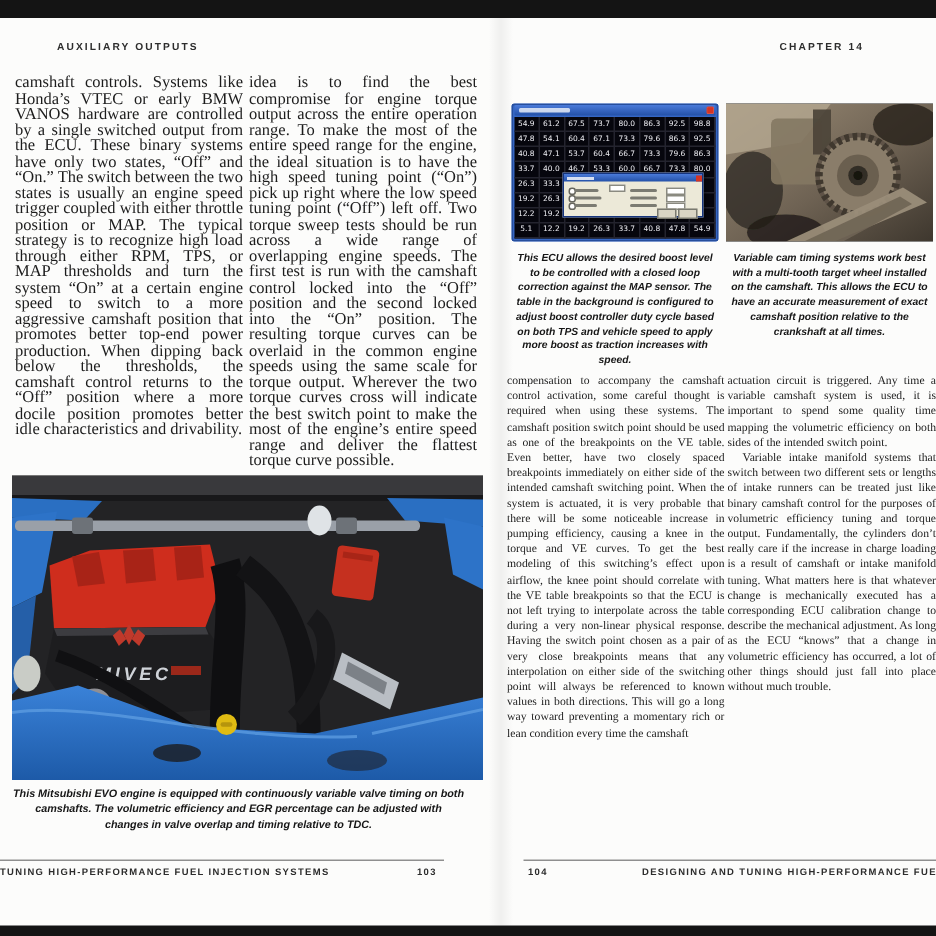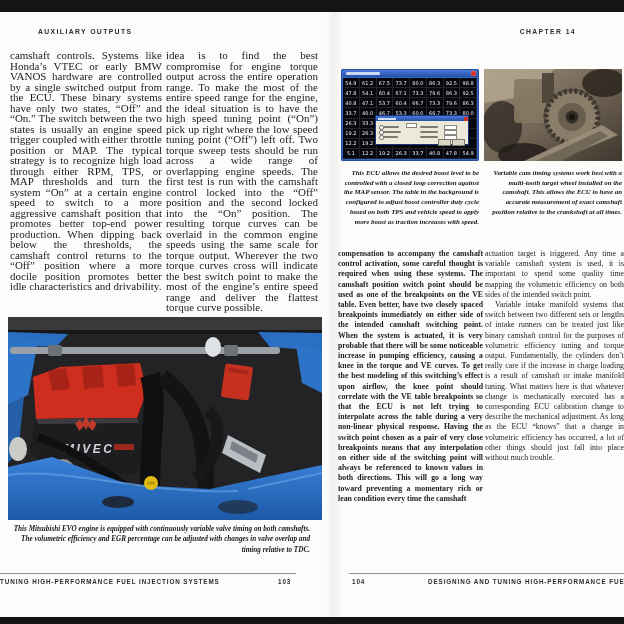--- a/index.html
+++ b/index.html
@@ -21,22 +21,22 @@
   }
   .runhead.left{left:38px;}
   .runhead.right{right:48px;}
   .col{
     position:absolute;font-size:11px;line-height:10.5px;color:#1c1c1c;
     text-align:justify;overflow:hidden;
   }
   .col p{margin:0;}
   .col p.indent{text-indent:10px;}
   .caption{
-    position:absolute;font-family:Liberation Serif, serif;font-style:italic;
-    font-weight:bold;color:#161616;text-align:right;
+    position:absolute;font-family:Liberation Sans, sans-serif;font-style:italic;
+    font-weight:bold;color:#161616;text-align:center;
   }
   .photo{position:absolute;overflow:hidden;background:#222;}
   .photo svg{display:block;}
   
   .ecu-win{
     position:absolute;left:341px;top:57px;width:138px;height:92px;
     background:#3566c4;border-radius:2px;box-shadow:inset 0 0 0 1px #274e9c;
   }
   .ecu-title{
     position:absolute;left:2px;top:1px;right:2px;height:7px;
@@ -283,26 +283,26 @@
 
         <polygon points="40,92 118,56 134,66 72,92" fill="#9a8d79" opacity=".95"></polygon>
         <polygon points="52,92 116,62 124,67 78,92" fill="#6f6454" opacity=".9"></polygon>
       </g>
     </svg>
   </div>
 
   <div class="caption" style="left:341px;top:156px;width:138px;font-size:6.9px;line-height:9.7px;">This ECU allows the desired boost level to be controlled with a closed loop correction against the MAP sensor. The table in the background is configured to adjust boost controller duty cycle based on both TPS and vehicle speed to apply more boost as traction increases with speed.</div>
   <div class="caption" style="left:484px;top:156px;width:138px;font-size:6.9px;line-height:9.7px;">Variable cam timing systems work best with a multi-tooth target wheel installed on the camshaft. This allows the ECU to have an accurate measurement of exact camshaft position relative to the crankshaft at all times.</div>
 
-  <div class="col" style="left:338px;top:237px;width:145px;height:322px;font-size:7.8px;line-height:10.2px;font-weight:bold;">
+  <div class="col" style="left:338px;top:237px;width:145px;height:322px;font-size:7.8px;line-height:10.2px;">
 
   <p>compensation to accompany the camshaft control activation, some careful thought is required when using these systems. The camshaft position switch point should be used as one of the breakpoints on the VE table. Even better, have two closely spaced breakpoints immediately on either side of the intended camshaft switching point. When the system is actuated, it is very probable that there will be some noticeable increase in pumping efficiency, causing a knee in the torque and VE curves. To get the best modeling of this switching’s effect upon airflow, the knee point should correlate with the VE table breakpoints so that the ECU is not left trying to interpolate across the table during a very non-linear physical response. Having the switch point chosen as a pair of very close breakpoints means that any interpolation on either side of the switching point will always be referenced to known values in both directions. This will go a long way toward preventing a momentary rich or lean condition every time the camshaft</p>
     </div>
   <div class="col" style="left:485px;top:237px;width:139px;height:322px;font-size:7.8px;line-height:10.2px;">
 
-  <p>actuation target is triggered. Any time a variable camshaft system is used, it is important to spend some quality time mapping the volumetric efficiency on both sides of the intended switch point.</p>
+  <p>actuation circuit is triggered. Any time a variable camshaft system is used, it is important to spend some quality time mapping the volumetric efficiency on both sides of the intended switch point.</p>
       <p class="indent">Variable intake manifold systems that switch between two different sets or lengths of intake runners can be treated just like binary camshaft control for the purposes of volumetric efficiency tuning and torque output. Fundamentally, the cylinders don’t really care if the increase in charge loading is a result of camshaft or intake manifold tuning. What matters here is that whatever change is mechanically executed has a corresponding ECU calibration change to describe the mechanical adjustment. As long as the ECU “knows” that a change in volumetric efficiency has occurred, a lot of other things should just fall into place without much trouble.</p>
     </div>
 
   <div class="rule" style="left:349px;top:561px;width:275px;"></div>
   <div class="foot" style="left:352px;">104</div>
   <div class="foot" style="left:428px;">DESIGNING AND TUNING HIGH-PERFORMANCE FUEL IN</div>
 </div>
 
 </body></html>

